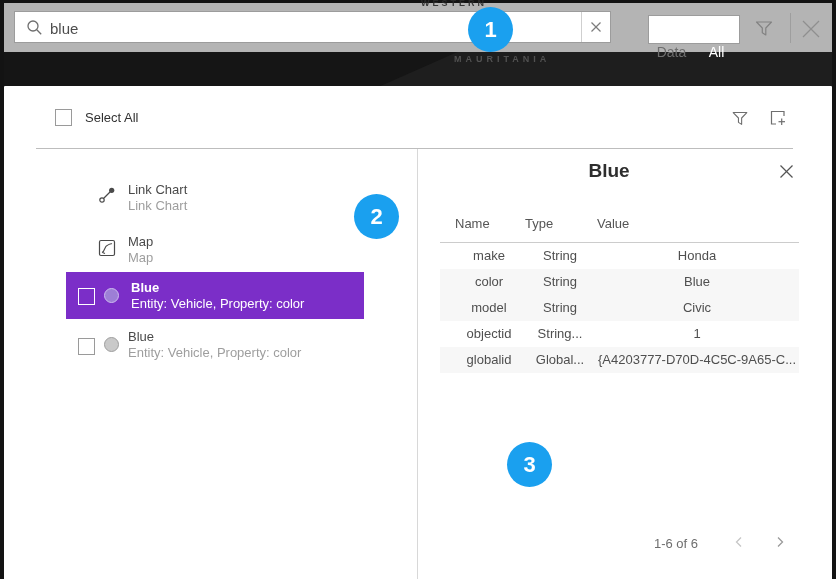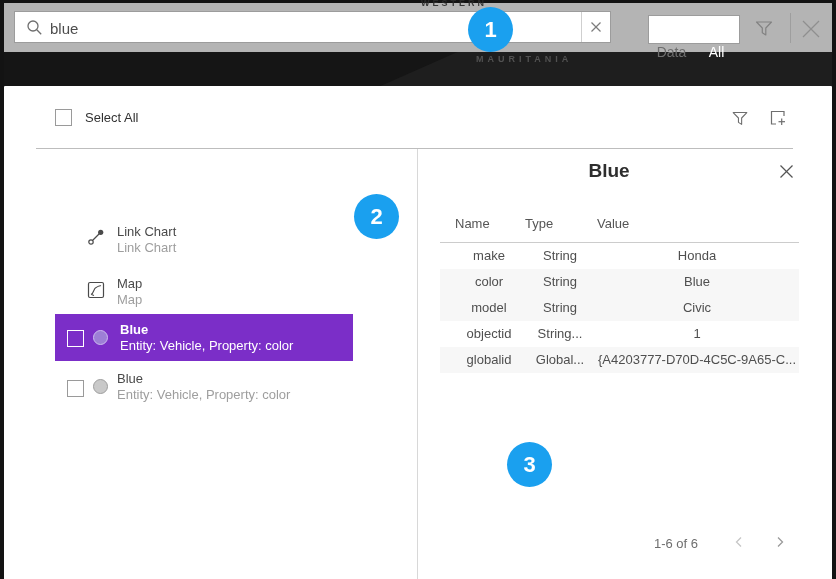--- a/index.html
+++ b/index.html
@@ -9,21 +9,21 @@
     font-family:"Liberation Sans","DejaVu Sans",sans-serif;
     -webkit-font-smoothing:antialiased;
   }
   svg { display:block; }
 
   
   .map-mid { position:absolute; left:4px; top:52px; width:828px; height:34px; background:#151515; z-index:1; }
   .map-mid .shade { position:absolute; right:0; top:0; bottom:0; width:58%; background:#1e1e1e; clip-path:polygon(22% 0,100% 0,100% 100%,6% 100%); }
   .map-bottom { position:absolute; left:4px; bottom:0; width:828px; height:11px; background:#151515; z-index:1; }
   .map-bottom .shade { position:absolute; right:0; top:0; bottom:0; width:45%; background:#1d1d1d; }
-  .lbl-mauritania { position:absolute; left:444px; top:54px; z-index:1; font-size:9px; font-weight:bold; letter-spacing:4px; color:#525252;padding-left:32px; }
+  .lbl-mauritania { position:absolute; left:422px; top:54px; z-index:1; font-size:9px; font-weight:bold; letter-spacing:4px; color:#525252;padding-left:32px; }
   .lbl-western { position:absolute; left:421px; top:-2px; z-index:3; font-size:9px; font-weight:bold; letter-spacing:3px; color:rgba(43,43,43,.92); }
   .lbl-sao { position:absolute; left:56px; top:577px; z-index:2; font-size:9px; font-weight:bold; letter-spacing:1px; color:#3c3c3c; }
 
   
   .topbar { position:absolute; left:4px; top:3px; width:828px; height:49px; background:#b4b4b4; z-index:2; }
   .searchbox { position:absolute; left:10px; top:8px; width:597px; height:32px; background:#fff; border:1px solid #9c9c9c; box-sizing:border-box; }
   .search-icon { position:absolute; left:11px; top:7px; }
   .query-input { position:absolute; left:33px; top:2px; width:520px; height:26px; border:none; outline:none; background:transparent; font-family:inherit; font-size:15px; color:#4d4d4d; }
   .search-sep { position:absolute; right:28px; top:0; bottom:0; width:1px; background:#cfcfcf; }
   .clear-btn { position:absolute; right:0; top:0; width:28px; height:30px; display:flex; align-items:center; justify-content:center; cursor:pointer; }
@@ -37,21 +37,21 @@
   
   .panel { position:absolute; left:4px; top:86px; width:828px; height:574px; background:#fff; border-radius:1px; z-index:2; }
   .select-all-cb { position:absolute; left:51px; top:23px; width:15px; height:15px; border:1px solid #9a9a9a; background:#fff; cursor:pointer; }
   .select-all-label { position:absolute; left:81px; top:24px; font-size:13px; color:#323232; }
   .panel-funnel { position:absolute; left:726px; top:22px; cursor:pointer; }
   .panel-add { position:absolute; left:764px; top:22px; cursor:pointer; }
   .header-divider { position:absolute; left:32px; top:62px; width:757px; height:1px; background:#bdbdbd; }
   .v-divider { position:absolute; left:413px; top:63px; bottom:0; width:1px; background:#d8d8d8; }
 
   
-  .item { position:absolute; left:51px; width:298px; cursor:pointer;margin-top:42px; }
+  .item { position:absolute; left:62px; width:298px; cursor:pointer; }
   .item .cb { position:absolute; left:12px; top:16px; width:15px; height:15px; border:1px solid #9a9a9a; background:#fff; }
   .item .icon18 { position:absolute; left:32px; top:8px; }
   .item .entity-circle { position:absolute; left:38px; top:15px; width:15px; height:15px; border-radius:50%; box-sizing:border-box; }
   .item .txt { position:absolute; left:62px; }
   .item .title { font-size:13px; line-height:16px; color:#4a4a4a; }
   .item .subtitle { font-size:13px; line-height:15px; color:#9e9e9e; white-space:nowrap; }
   .item1 { top:92px; height:40px; }  .item1 .txt { top:4px; }
   .item2 { top:144px; height:40px; } .item2 .txt { top:4px; } .item2 .icon18 { top:9px; }
   .item3 { top:186px; height:47px; background:#7b2ec8; }
   .item3 .txt { top:8px; left:65px; }

